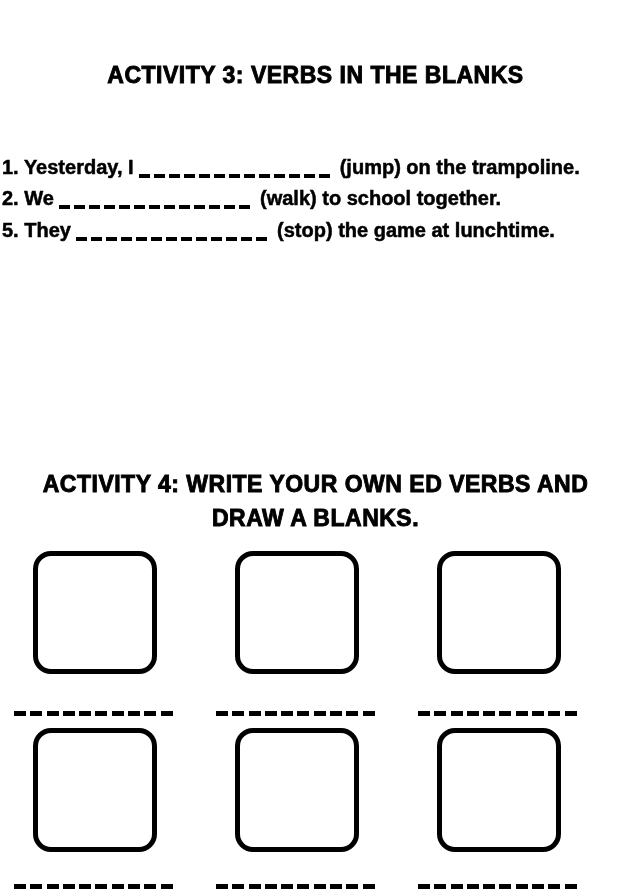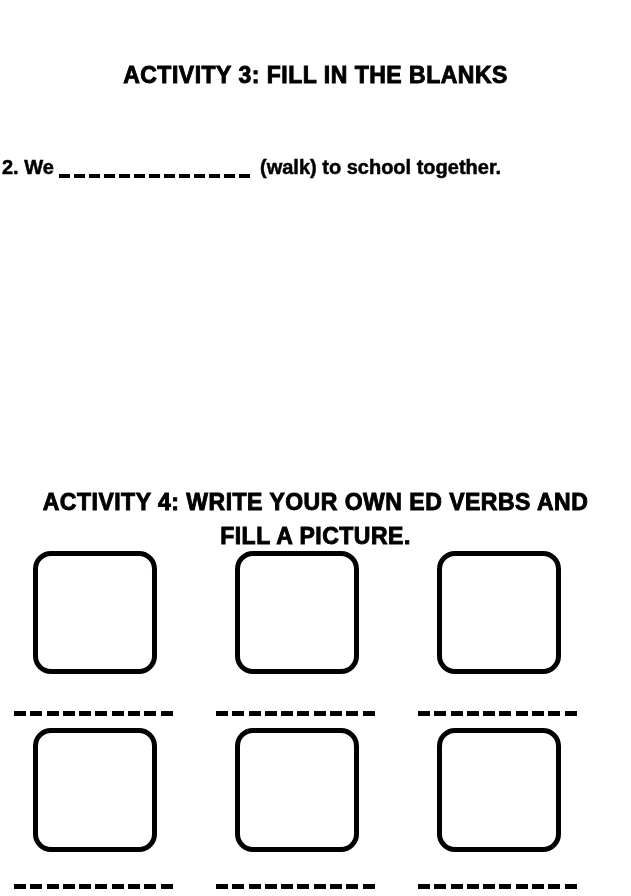--- a/index.html
+++ b/index.html
@@ -15,21 +15,21 @@
     position:absolute;left:0;right:0;
     margin:0;
     text-align:center;
     font-size:23px;
     font-weight:bold;
     letter-spacing:0.5px;
     -webkit-text-stroke:0.9px #000;
     line-height:30px;
   }
   #title3{top:60px;}
-  #title4{top:485px;line-height:34px;text-align:center;}
+  #title4{top:467px;line-height:34px;text-align:center;}
   #title4 .t-line{display:block;}
   .sentences{
     position:absolute;
     top:152px;left:2px;right:0;
   }
   .sentence{
     font-size:20px;
     font-weight:bold;
     -webkit-text-stroke:0.5px #000;
     line-height:31.3px;
@@ -72,29 +72,31 @@
     background:repeating-linear-gradient(90deg,#000 0 12px,transparent 12px 16.3px);
   }
   .row1 .dashline{margin-top:37px;}
   .row2 .dashline{margin-top:32px;}
 </style>
 </head>
 <body>
 
 <div class="page">
 
-  <h1 class="act-title" id="title3">ACTIVITY 3: FILL IN THE BLANKS</h1>
+  <h1 class="act-title" id="title3">ACTIVITY 3: VERBS IN THE BLANKS</h1>
 
   <div class="sentences">
+      <div class="sentence">1. Yesterday, I <span class="blank" style="width:195px"></span> (jump) on the trampoline.</div>
       <div class="sentence">2. We <span class="blank" style="width:195px"></span> (walk) to school together.</div>
+      <div class="sentence">5. They <span class="blank" style="width:195px"></span> (stop) the game at lunchtime.</div>
     </div>
 
   <h2 class="act-title" id="title4">
     <span class="t-line">ACTIVITY 4: WRITE YOUR OWN ED VERBS AND</span>
-    <span class="t-line">FILL A PICTURE.</span>
+    <span class="t-line">DRAW A BLANKS.</span>
   </h2>
 
   <div class="draw-grid">
     <div class="draw-row row1">
       <div class="cell">
         <div class="box"></div>
         <div class="dashline"></div>
       </div>
       <div class="cell">
         <div class="box"></div>

